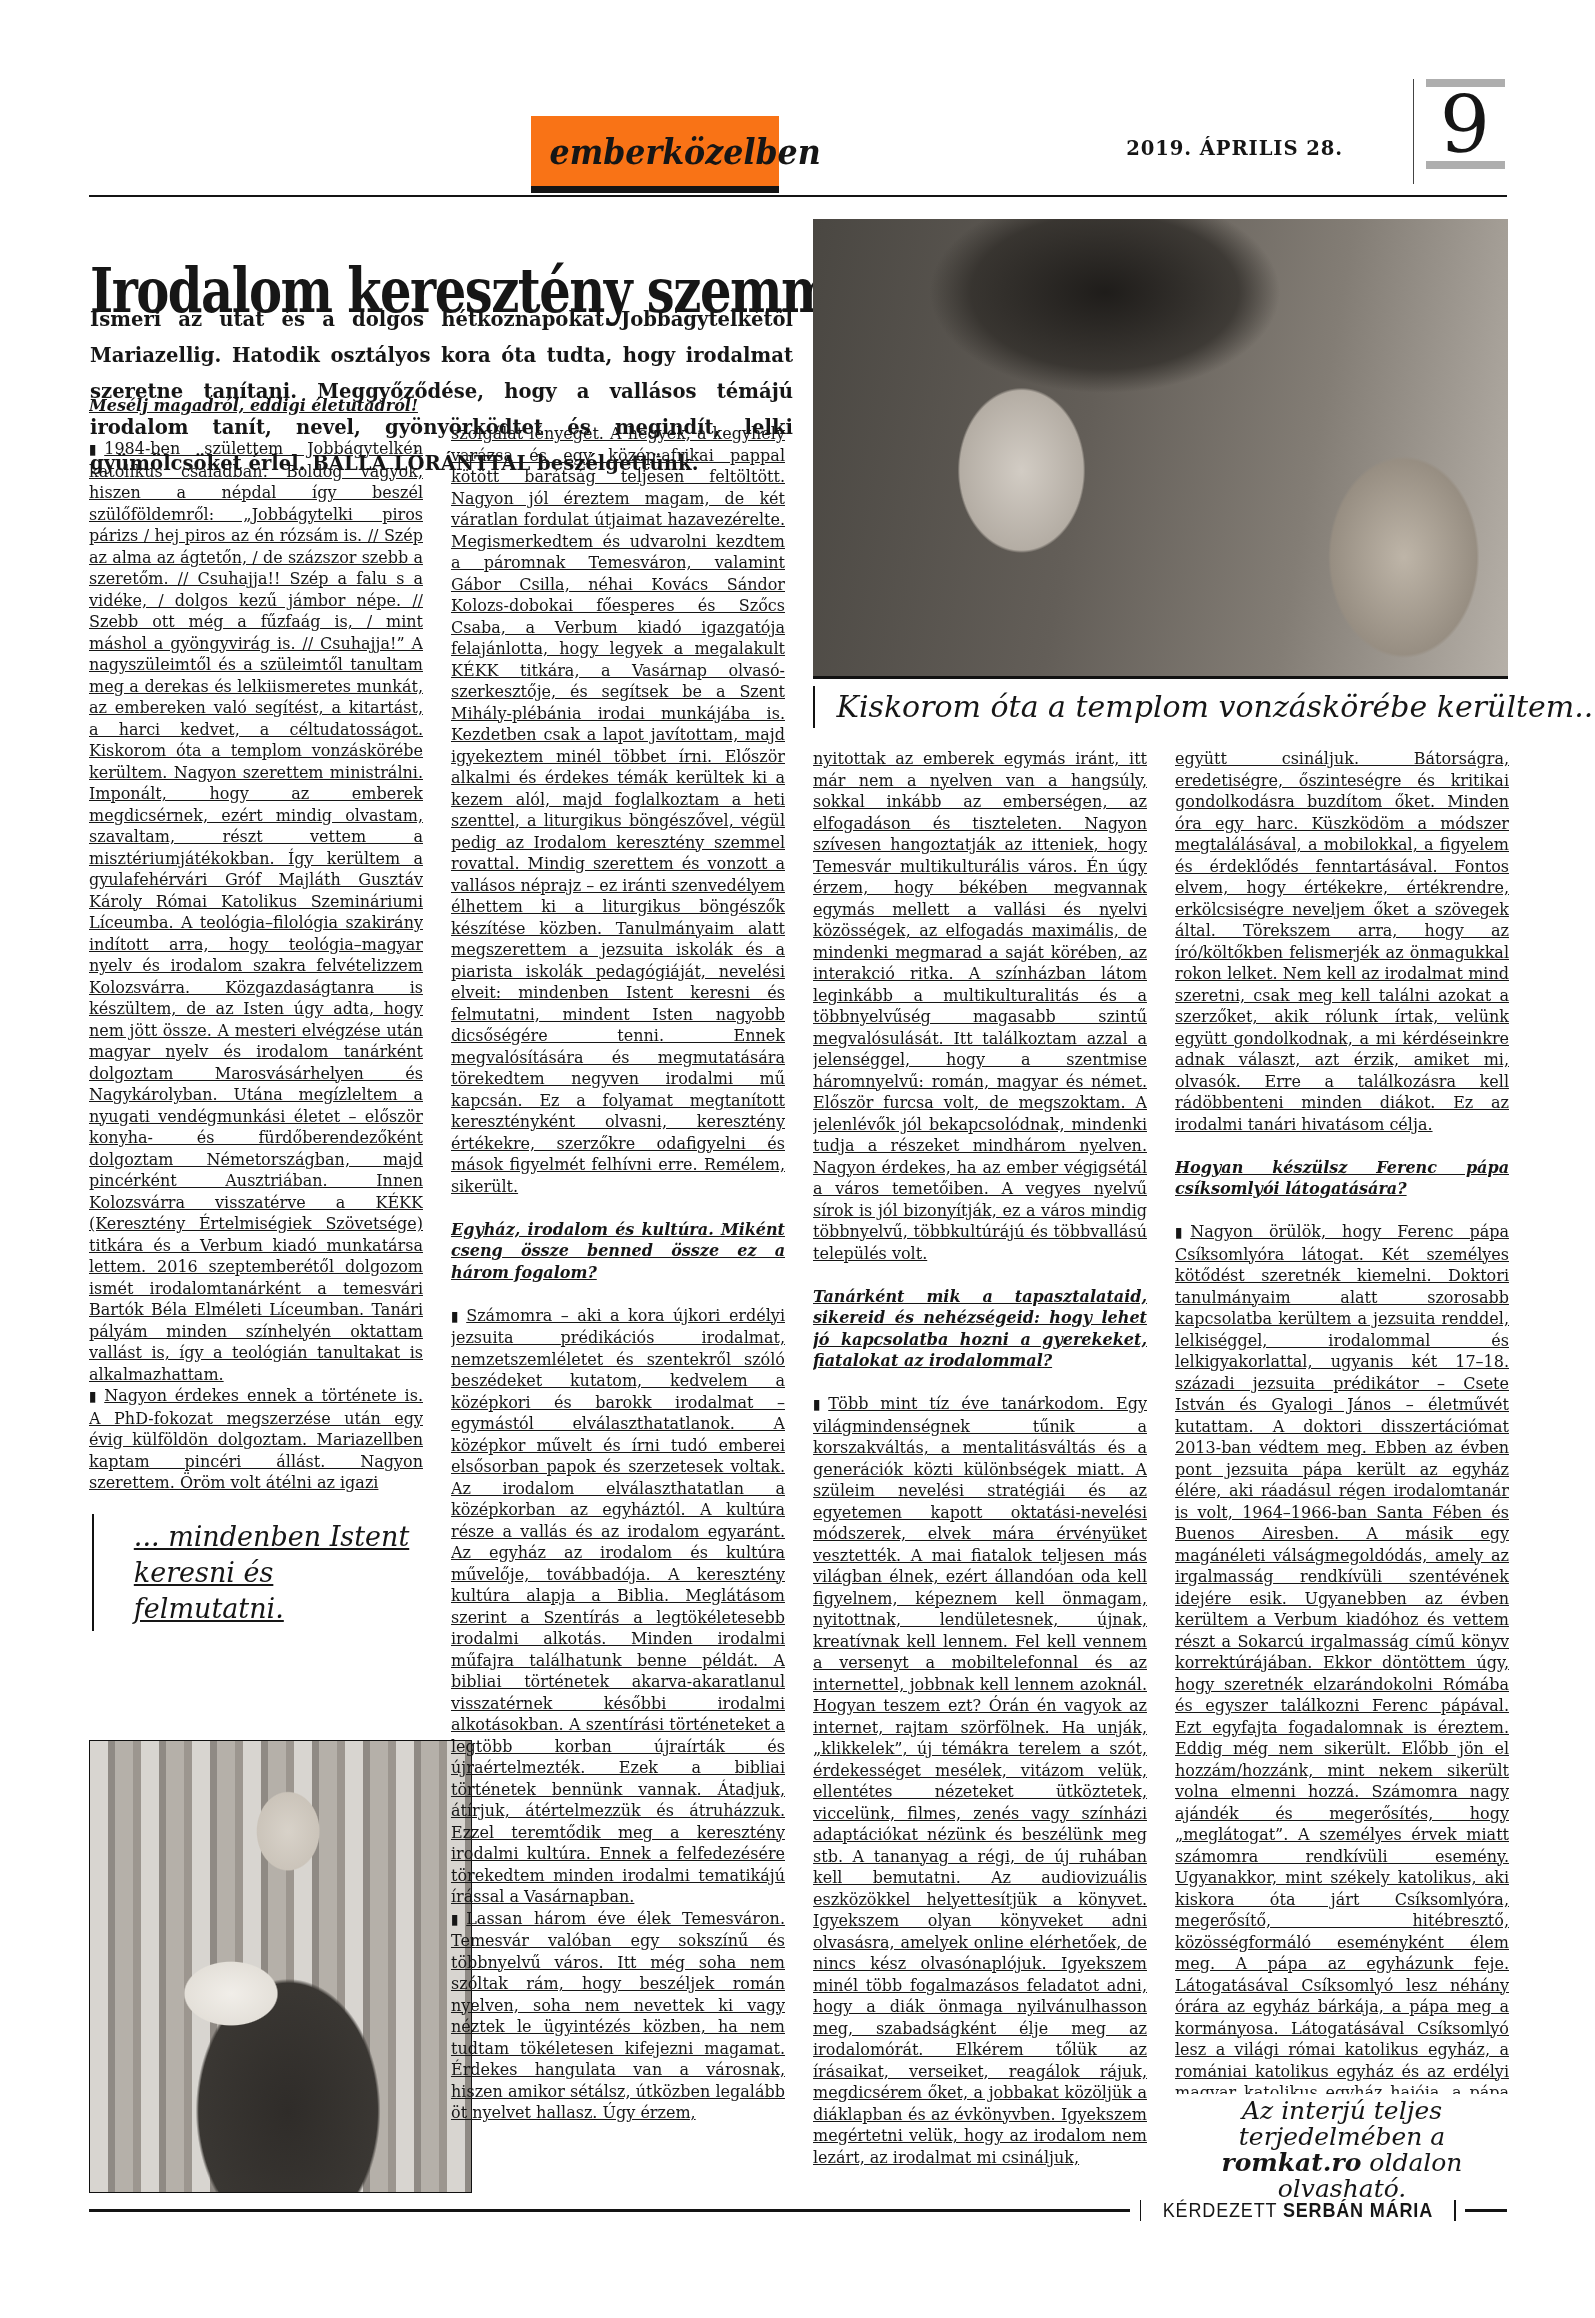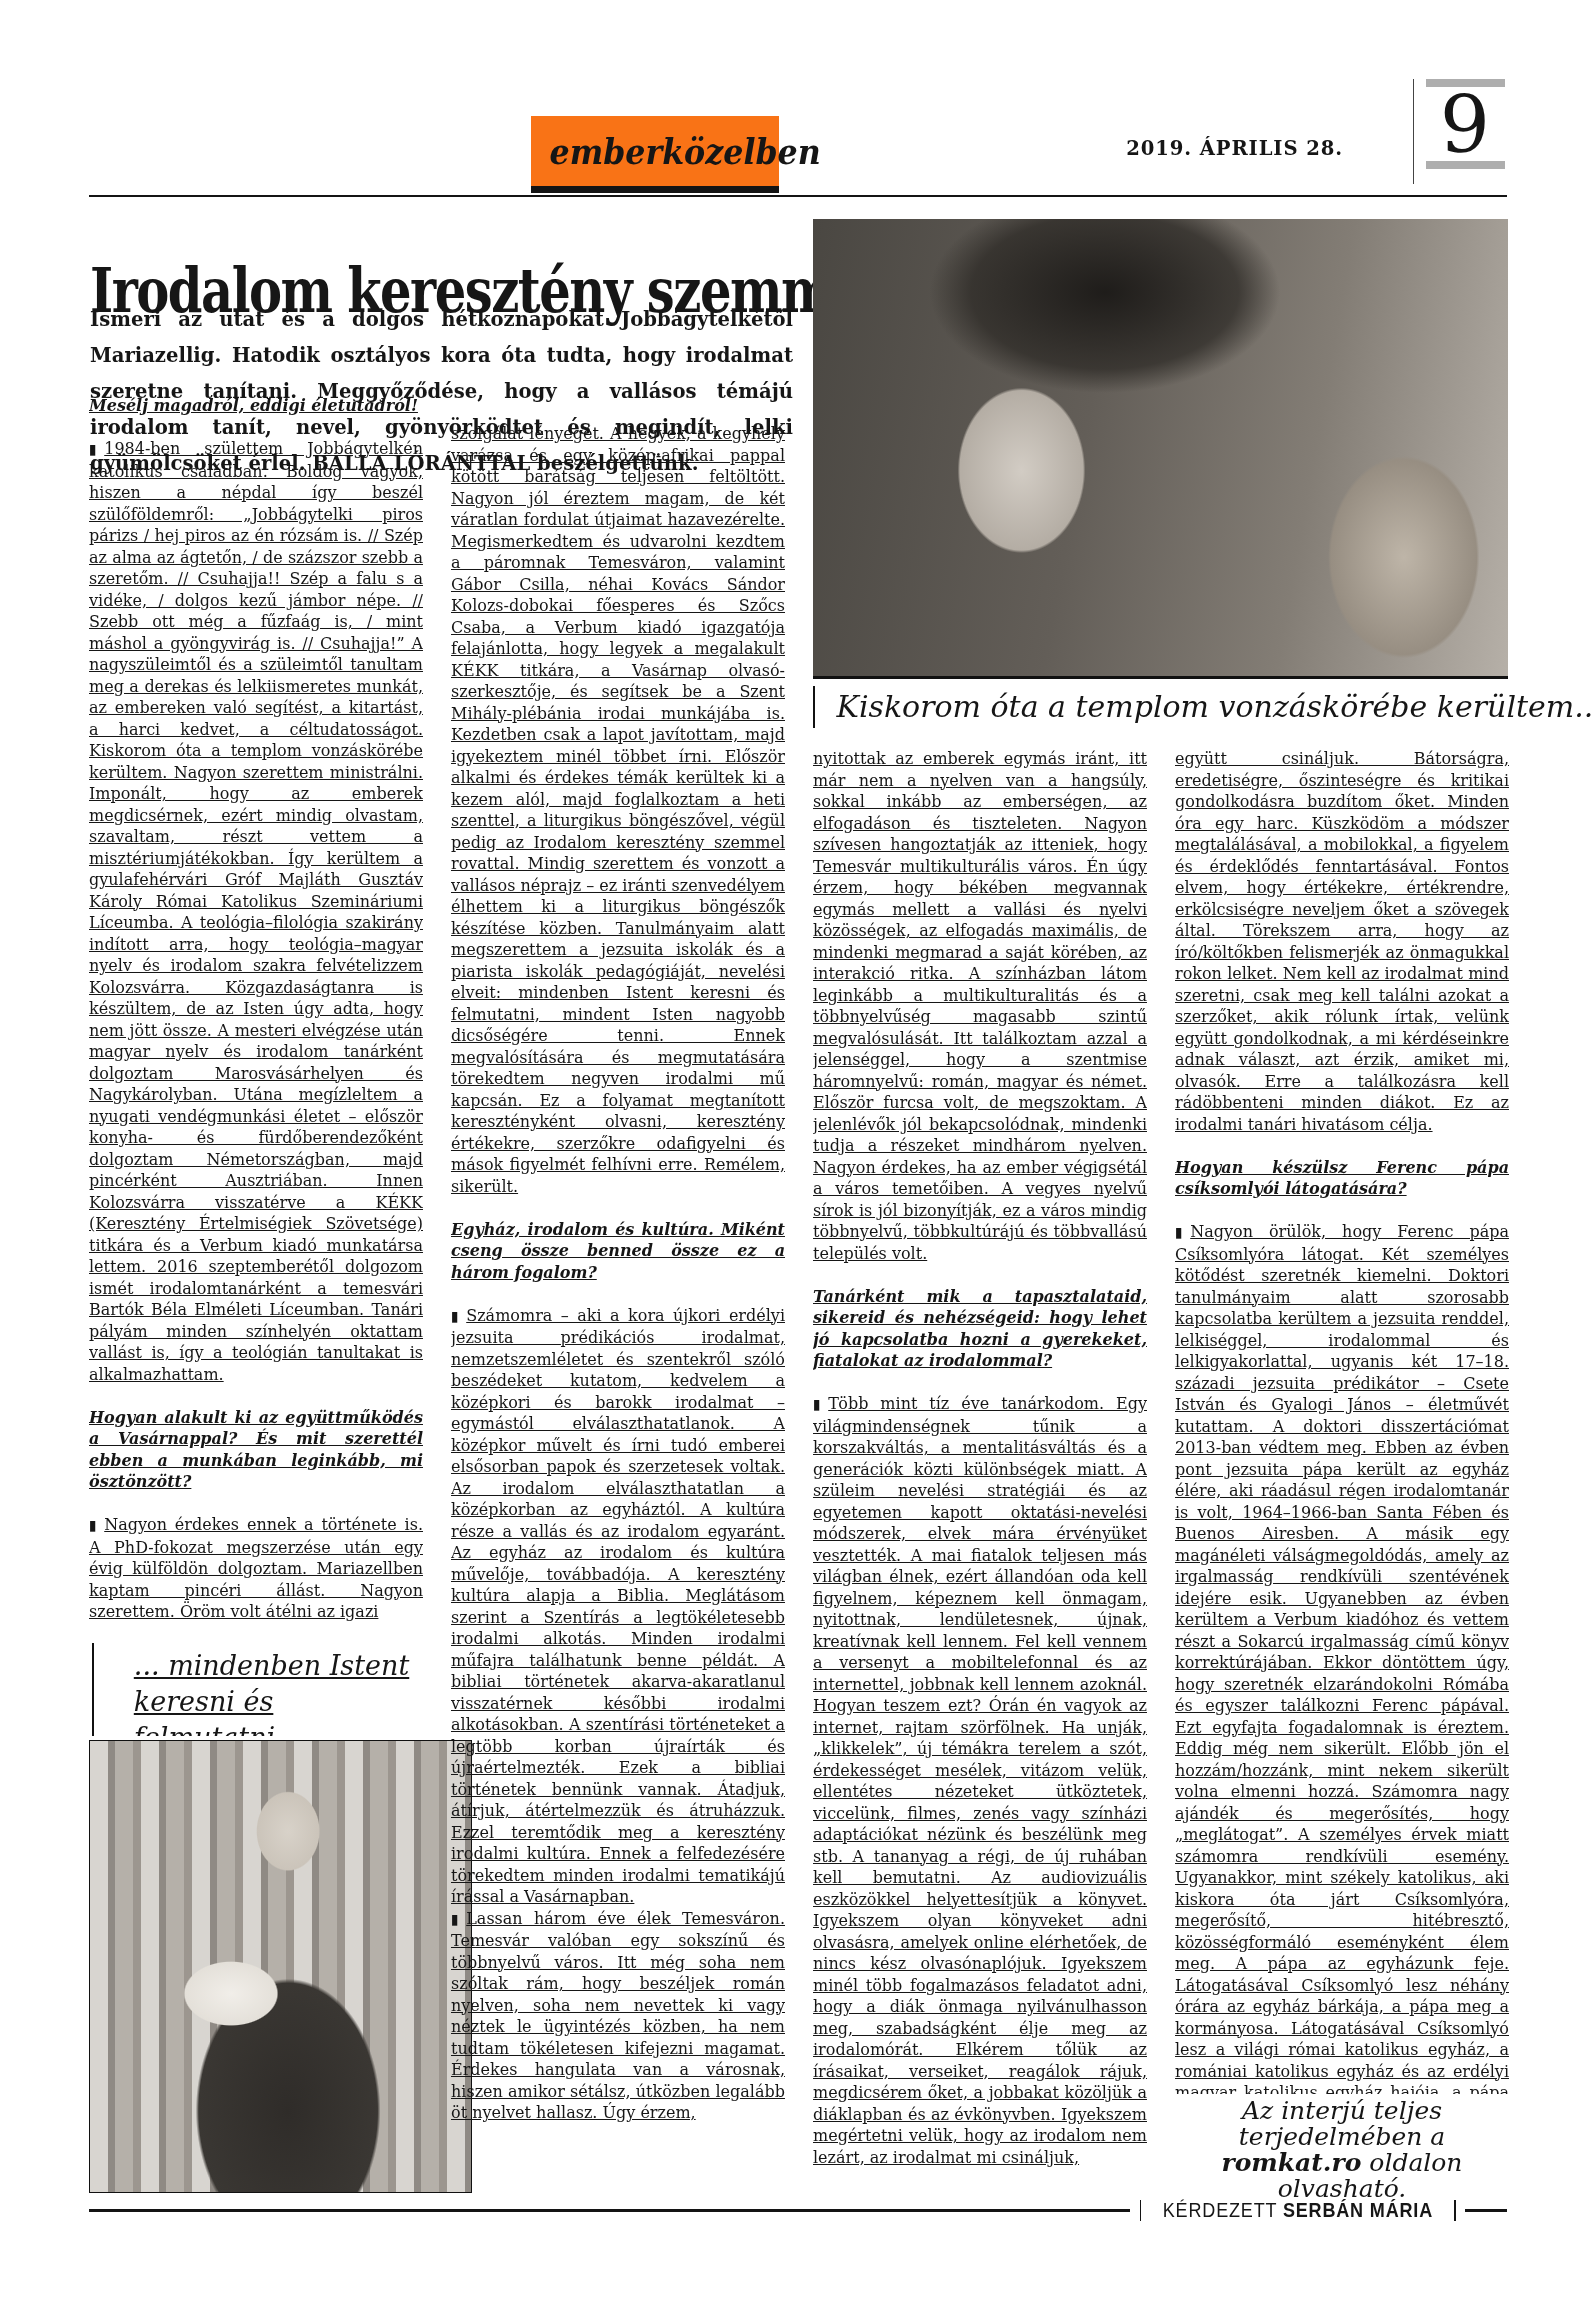--- a/index.html
+++ b/index.html
@@ -102,21 +102,20 @@
 <h1 class="title">Irodalom keresztény szemmel</h1>
 <p class="lead">Ismeri az utat és a dolgos hétköznapokat Jobbágytelkétől Mariazellig. Hatodik osztályos kora óta tudta, hogy irodalmat szeretne tanítani. Meggyőződése, hogy a vallásos témájú irodalom tanít, nevel, gyönyörködtet és megindít, lelki gyümölcsöket érlel. BALLA LÓRÁNTTAL beszélgettünk.</p>
 
 <div class="photo-top"></div>
 <div class="pullquote-photo">Kiskorom óta a templom vonzáskörébe kerültem...</div>
 <div class="photo-bottom"></div>
 
 <div class="col col-1">
   <p class="question first">Mesélj magadról, eddigi életutadról!</p>
   <p class="para"><span class="marker">▮</span><span>1984-ben születtem Jobbágytelkén katolikus családban. Boldog vagyok, hiszen a népdal így beszél szülőföldemről: „Jobbágytelki piros párizs / hej piros az én rózsám is. // Szép az alma az ágtetőn, / de százszor szebb a szeretőm. // Csuhajja!! Szép a falu s a vidéke, / dolgos kezű jámbor népe. // Szebb ott még a fűzfaág is, / mint máshol a gyöngyvirág is. // Csuhajja!” A nagyszüleimtől és a szüleimtől tanultam meg a derekas és lelkiismeretes munkát, az embereken való segítést, a kitartást, a harci kedvet, a céltudatosságot. Kiskorom óta a templom vonzáskörébe kerültem. Nagyon szerettem ministrálni. Imponált, hogy az emberek megdicsérnek, ezért mindig olvastam, szavaltam, részt vettem a misztériumjátékokban. Így kerültem a gyulafehérvári Gróf Majláth Gusztáv Károly Római Katolikus Szemináriumi Líceumba. A teológia–filológia szakirány indított arra, hogy teológia–magyar nyelv és irodalom szakra felvételizzem Kolozsvárra. Közgazdaságtanra is készültem, de az Isten úgy adta, hogy nem jött össze. A mesteri elvégzése után magyar nyelv és irodalom tanárként dolgoztam Marosvásárhelyen és Nagykárolyban. Utána megízleltem a nyugati vendégmunkási életet – először konyha- és fürdőberendezőként dolgoztam Németországban, majd pincérként Ausztriában. Innen Kolozsvárra visszatérve a KÉKK (Keresztény Értelmiségiek Szövetsége) titkára és a Verbum kiadó munkatársa lettem. 2016 szeptemberétől dolgozom ismét irodalomtanárként a temesvári Bartók Béla Elméleti Líceumban. Tanári pályám minden színhelyén oktattam vallást is, így a teológián tanultakat is alkalmazhattam.</span></p>
-  <p class="question">Hogyan alakult ki az együttműködés a Vasárnappal? És mit szerettél ebben a munkában leginkább, mi ösztönzött?</p>
   <p class="para"><span class="marker">▮</span><span>Nagyon érdekes ennek a története is. A PhD-fokozat megszerzése után egy évig külföldön dolgoztam. Mariazellben kaptam pincéri állást. Nagyon szerettem. Öröm volt átélni az igazi</span></p>
   <div class="pullquote-col">... mindenben Istent keresni és felmutatni.</div>
 </div>
 
 <div class="col col-2">
   <p class="para">szolgálat lényegét. A hegyek, a kegyhely varázsa és egy közép-afrikai pappal kötött barátság teljesen feltöltött. Nagyon jól éreztem magam, de két váratlan fordulat útjaimat hazavezérelte. Megismerkedtem és udvarolni kezdtem a páromnak Temesváron, valamint Gábor Csilla, néhai Kovács Sándor Kolozs-dobokai főesperes és Szőcs Csaba, a Verbum kiadó igazgatója felajánlotta, hogy legyek a megalakult KÉKK titkára, a Vasárnap olvasó-szerkesztője, és segítsek be a Szent Mihály-plébánia irodai munkájába is. Kezdetben csak a lapot javítottam, majd igyekeztem minél többet írni. Először alkalmi és érdekes témák kerültek ki a kezem alól, majd foglalkoztam a heti szenttel, a liturgikus böngészővel, végül pedig az Irodalom keresztény szemmel rovattal. Mindig szerettem és vonzott a vallásos néprajz – ez iránti szenvedélyem élhettem ki a liturgikus böngészők készítése közben. Tanulmányaim alatt megszerettem a jezsuita iskolák és a piarista iskolák pedagógiáját, nevelési elveit: mindenben Istent keresni és felmutatni, mindent Isten nagyobb dicsőségére tenni. Ennek megvalósítására és megmutatására törekedtem negyven irodalmi mű kapcsán. Ez a folyamat megtanított keresztényként olvasni, keresztény értékekre, szerzőkre odafigyelni és mások figyelmét felhívni erre. Remélem, sikerült.</p>
   <p class="question">Egyház, irodalom és kultúra. Miként cseng össze benned össze ez a három fogalom?</p>
   <p class="para"><span class="marker">▮</span><span>Számomra – aki a kora újkori erdélyi jezsuita prédikációs irodalmat, nemzetszemléletet és szentekről szóló beszédeket kutatom, kedvelem a középkori és barokk irodalmat – egymástól elválaszthatatlanok. A középkor művelt és írni tudó emberei elsősorban papok és szerzetesek voltak. Az irodalom elválaszthatatlan a középkorban az egyháztól. A kultúra része a vallás és az irodalom egyaránt. Az egyház az irodalom és kultúra művelője, továbbadója. A keresztény kultúra alapja a Biblia. Meglátásom szerint a Szentírás a legtökéletesebb irodalmi alkotás. Minden irodalmi műfajra találhatunk benne példát. A bibliai történetek akarva-akaratlanul visszatérnek későbbi irodalmi alkotásokban. A szentírási történeteket a legtöbb korban újraírták és újraértelmezték. Ezek a bibliai történetek bennünk vannak. Átadjuk, átírjuk, átértelmezzük és átruházzuk. Ezzel teremtődik meg a keresztény irodalmi kultúra. Ennek a felfedezésére törekedtem minden irodalmi tematikájú írással a Vasárnapban.</span></p>
   <p class="para"><span class="marker">▮</span><span>Lassan három éve élek Temesváron. Temesvár valóban egy sokszínű és többnyelvű város. Itt még soha nem szóltak rám, hogy beszéljek román nyelven, soha nem nevettek ki vagy néztek le ügyintézés közben, ha nem tudtam tökéletesen kifejezni magamat. Érdekes hangulata van a városnak, hiszen amikor sétálsz, útközben legalább öt nyelvet hallasz. Úgy érzem,</span></p>
 </div>

